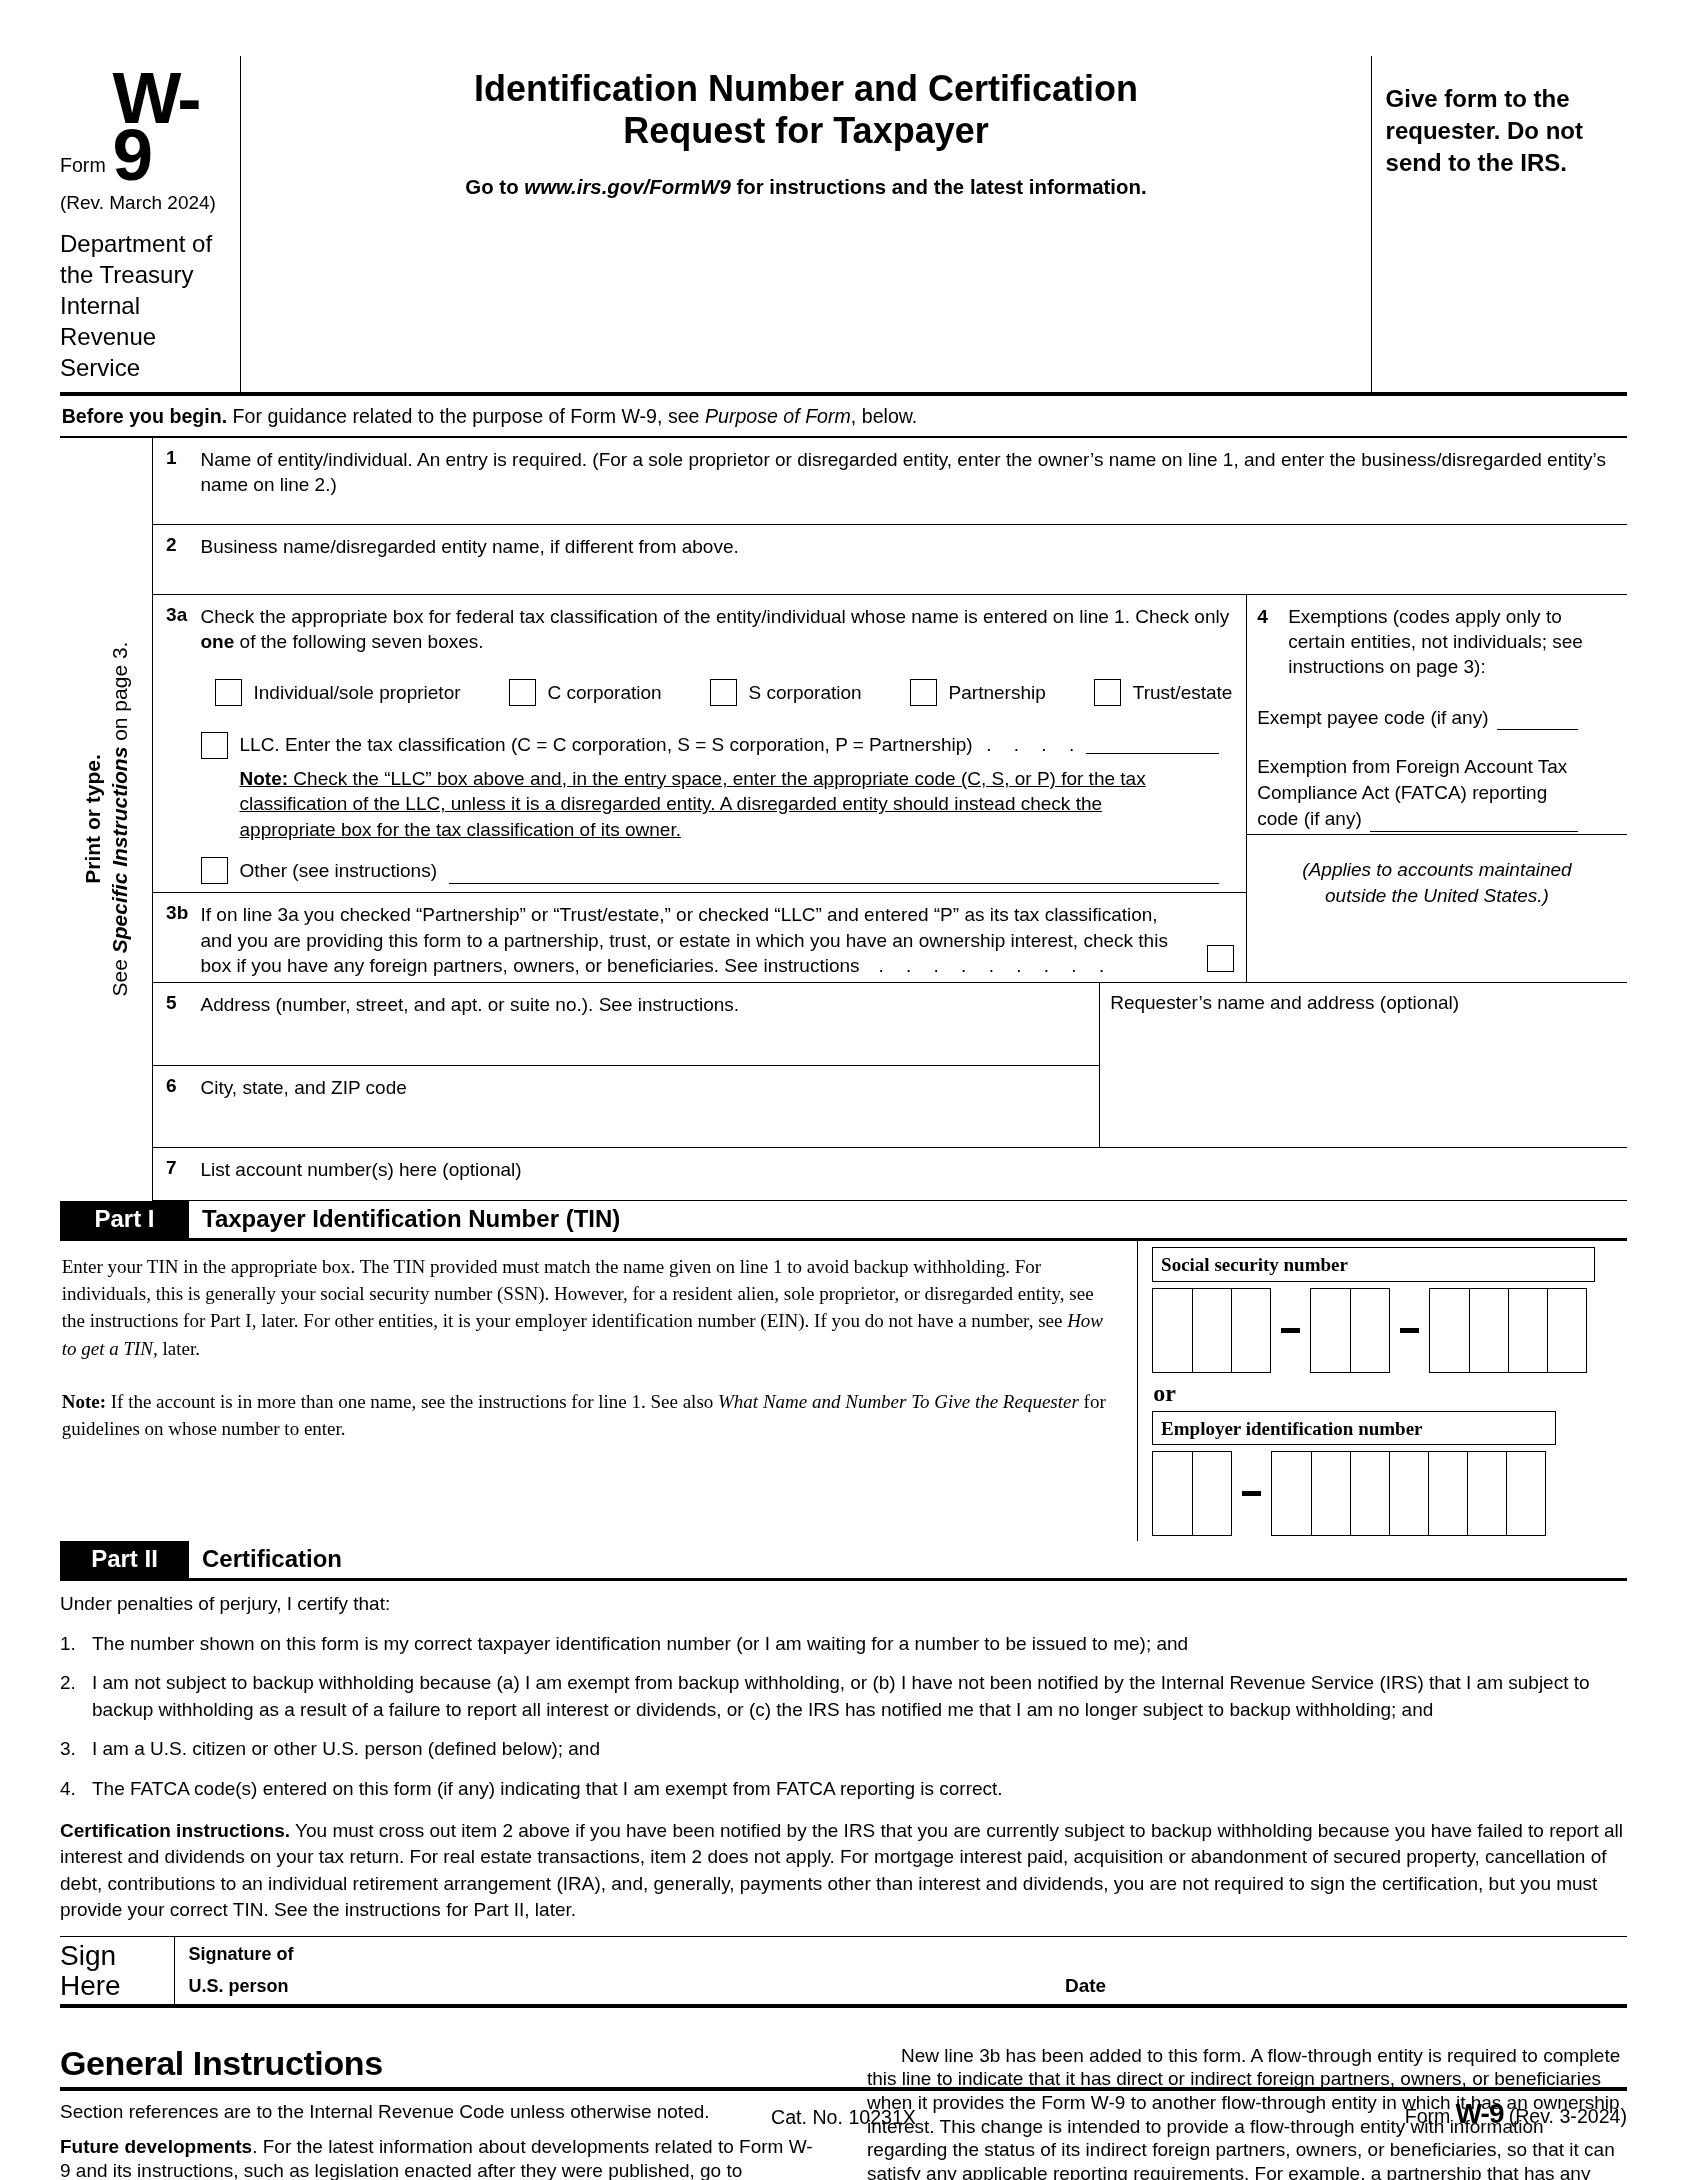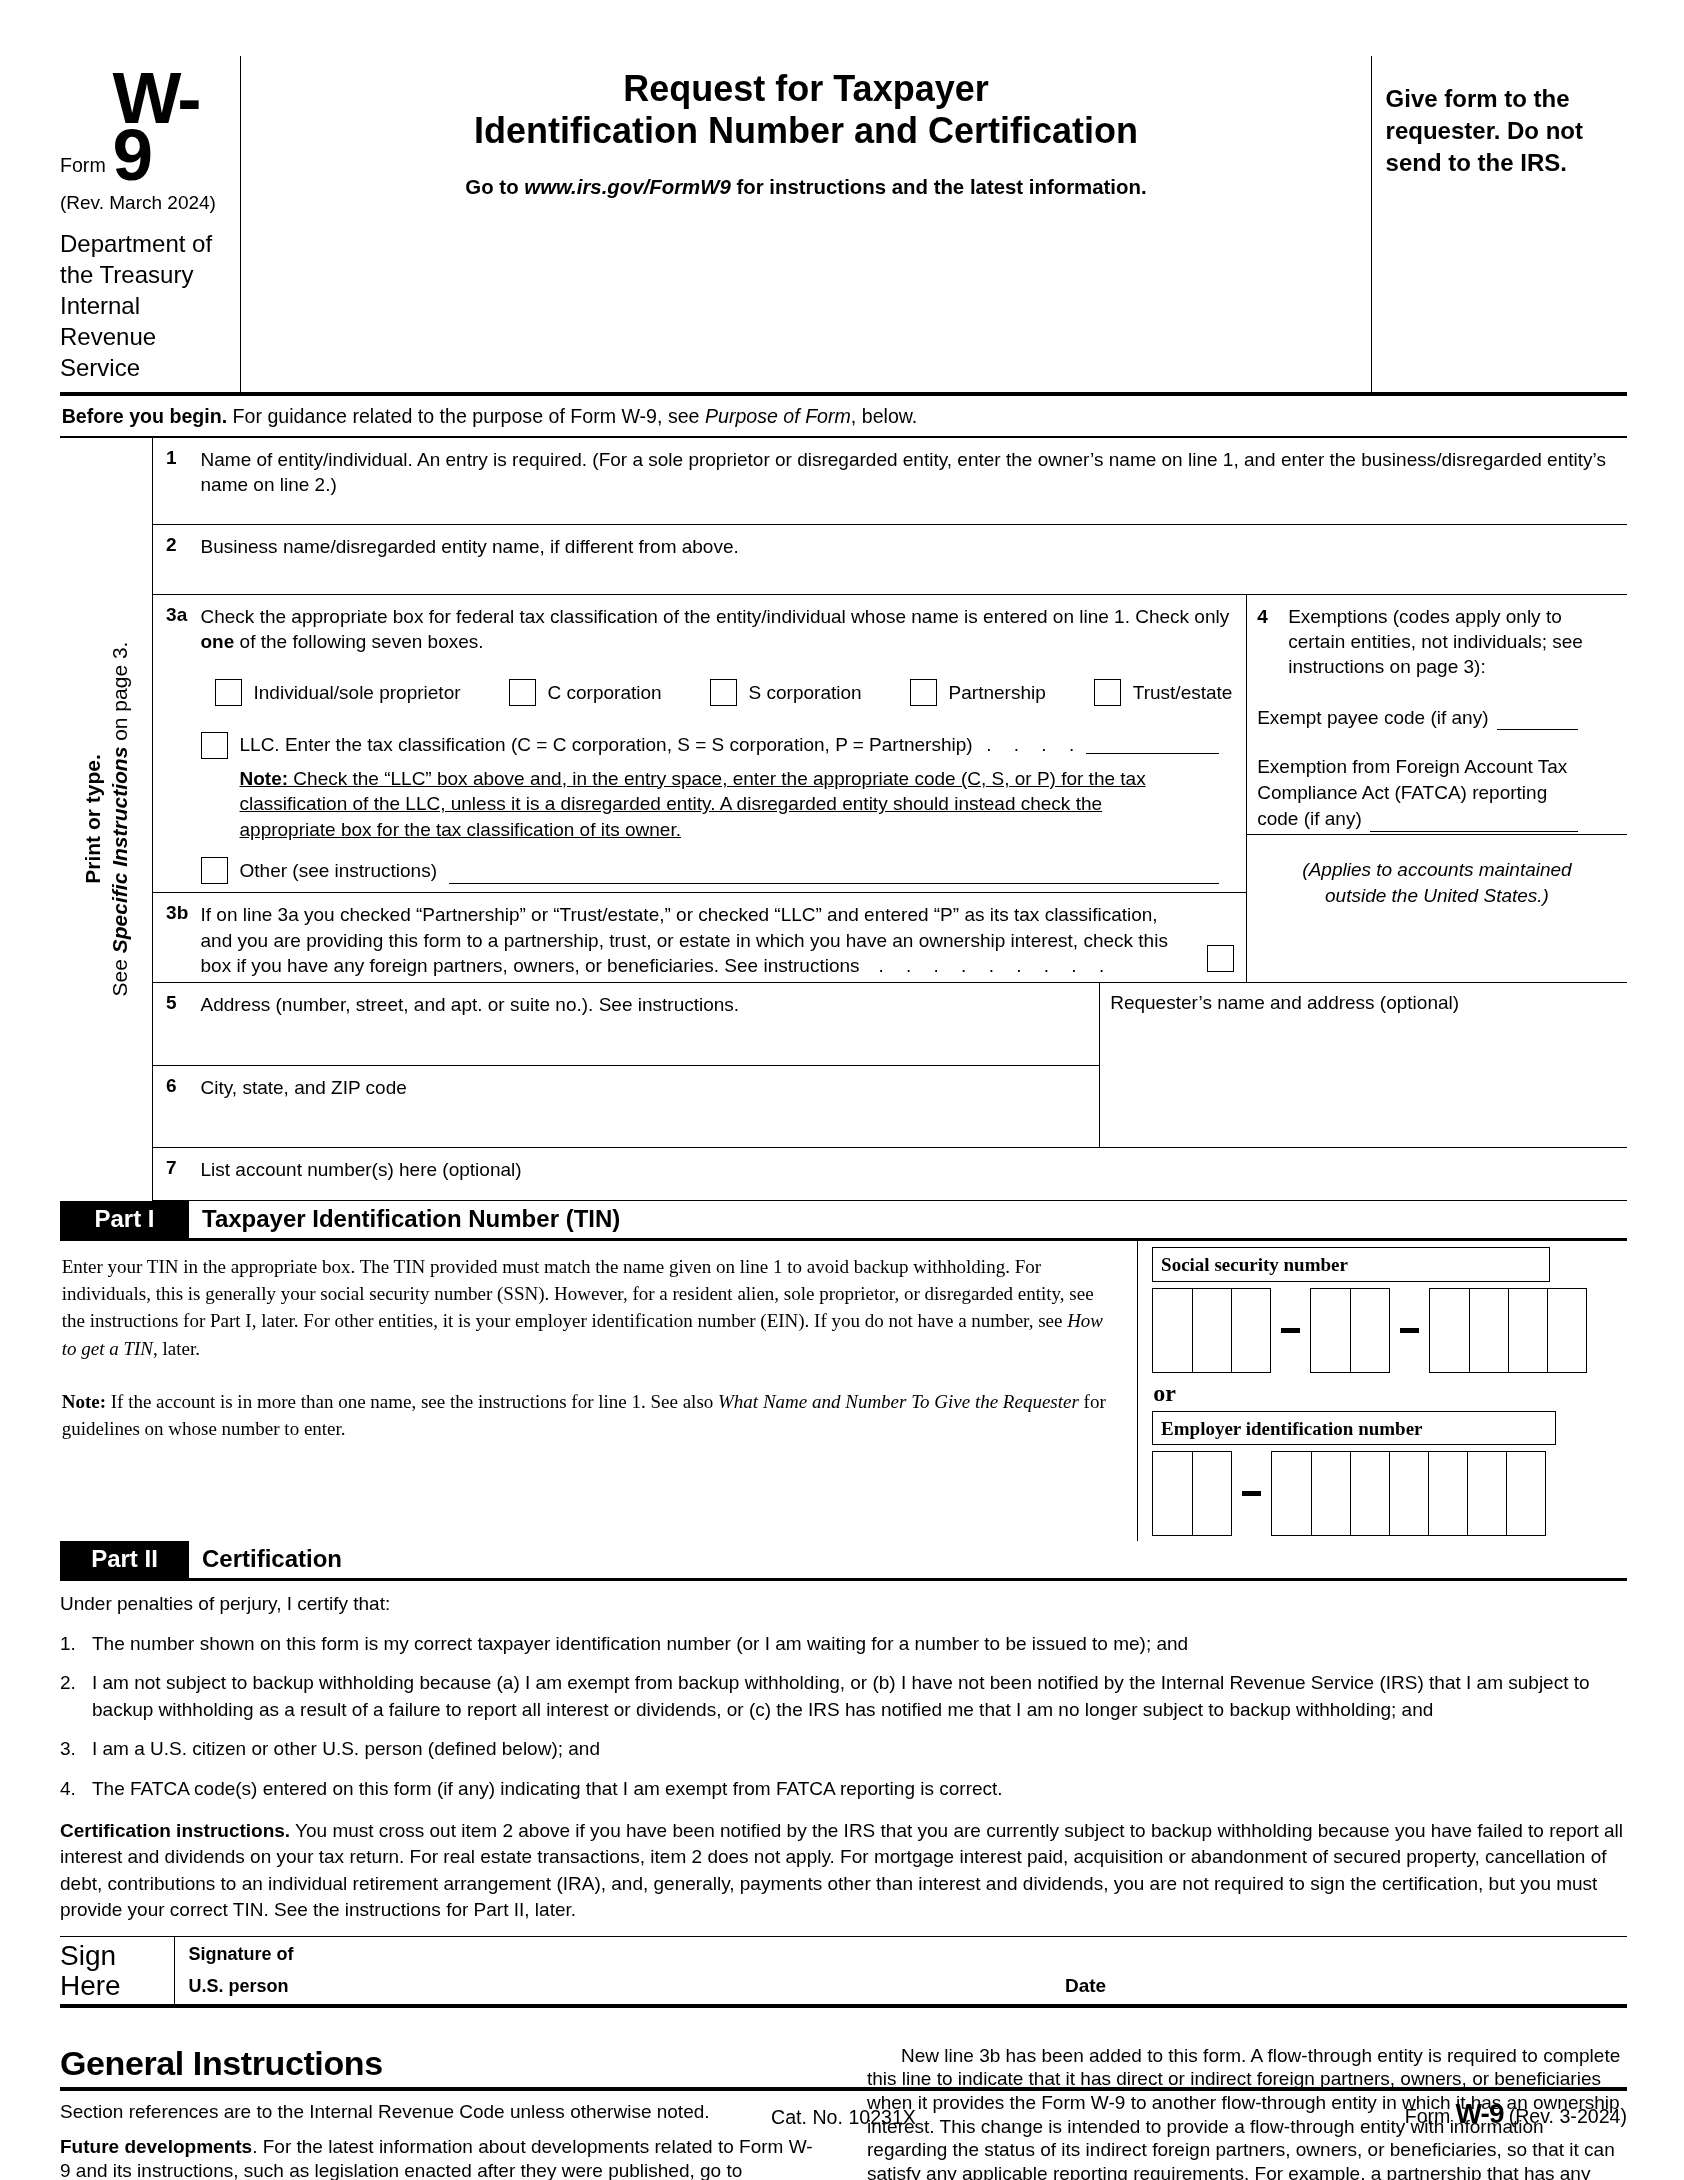--- a/index.html
+++ b/index.html
@@ -75,21 +75,21 @@
   .part-bar { display:flex; border-bottom:3.4px solid #000; height:40px; align-items:stretch; }
   .part-label { width:129px; background:#000; color:#fff; font-weight:bold; font-size:24px; display:flex; align-items:center; justify-content:center; }
   .part-title { font-size:24px; font-weight:bold; padding-left:13px; display:flex; align-items:center; }
 
   
   .p1body { display:flex; min-height:300px;font-family:Liberation Serif, serif; }
   .p1left { flex:1; padding:12px 25.6px 0 1.7px; font-size:19px; line-height:1.44; }
   .p1left .note { margin-top:25.6px; }
   .p1right { width:490px; border-left:1.7px solid #000; padding:6.8px 0 0 13.6px; }
   .num-label { border:1.7px solid #000; font-weight:bold; font-size:19px; padding:6px 8.5px 4.3px 8.5px; }
-  .ssn-label { width:398px; }
+  .ssn-label { width:443px; }
   .ein-label { width:404px; }
   .digit-row { display:flex; align-items:center; margin-top:6px; }
   .dgroup { display:flex; border:1.7px solid #000; height:85px; }
   .dcell { width:39px; border-left:1.7px solid #000; }
   .dcell:first-child { border-left:none; }
   .dash { width:19px; height:5.1px; background:#000; margin:0 10.2px; flex:0 0 auto; }
   .or { font-size:24px; font-weight:bold; margin:7.7px 0 3.4px 1.7px; }
 
   
   .cert { padding-top:10.2px; font-size:19px; line-height:1.4; }
@@ -135,22 +135,22 @@
           <span class="w9-big">W-9</span>
         </div>
         <div class="rev">(Rev. March 2024)</div>
         <div class="dept">
           <div>Department of the Treasury</div>
           <div>Internal Revenue Service</div>
         </div>
       </div>
       <div class="hdr-center">
         <div class="main-title">
+          <div>Identification Number and Certification</div>
           <div>Request for Taxpayer</div>
-          <div>Identification Number and Certification</div>
         </div>
         <div class="goto">
           <span>Go to </span><span class="it">www.irs.gov/FormW9</span><span> for instructions and the latest information.</span>
         </div>
       </div>
       <div class="hdr-right">Give form to the requester. Do not send to the IRS.</div>
     </div>
 
     <div class="before">
       <span class="b">Before you begin.</span><span> For guidance related to the purpose of Form W-9, see </span><span class="it">Purpose of Form</span><span>, below.</span>

